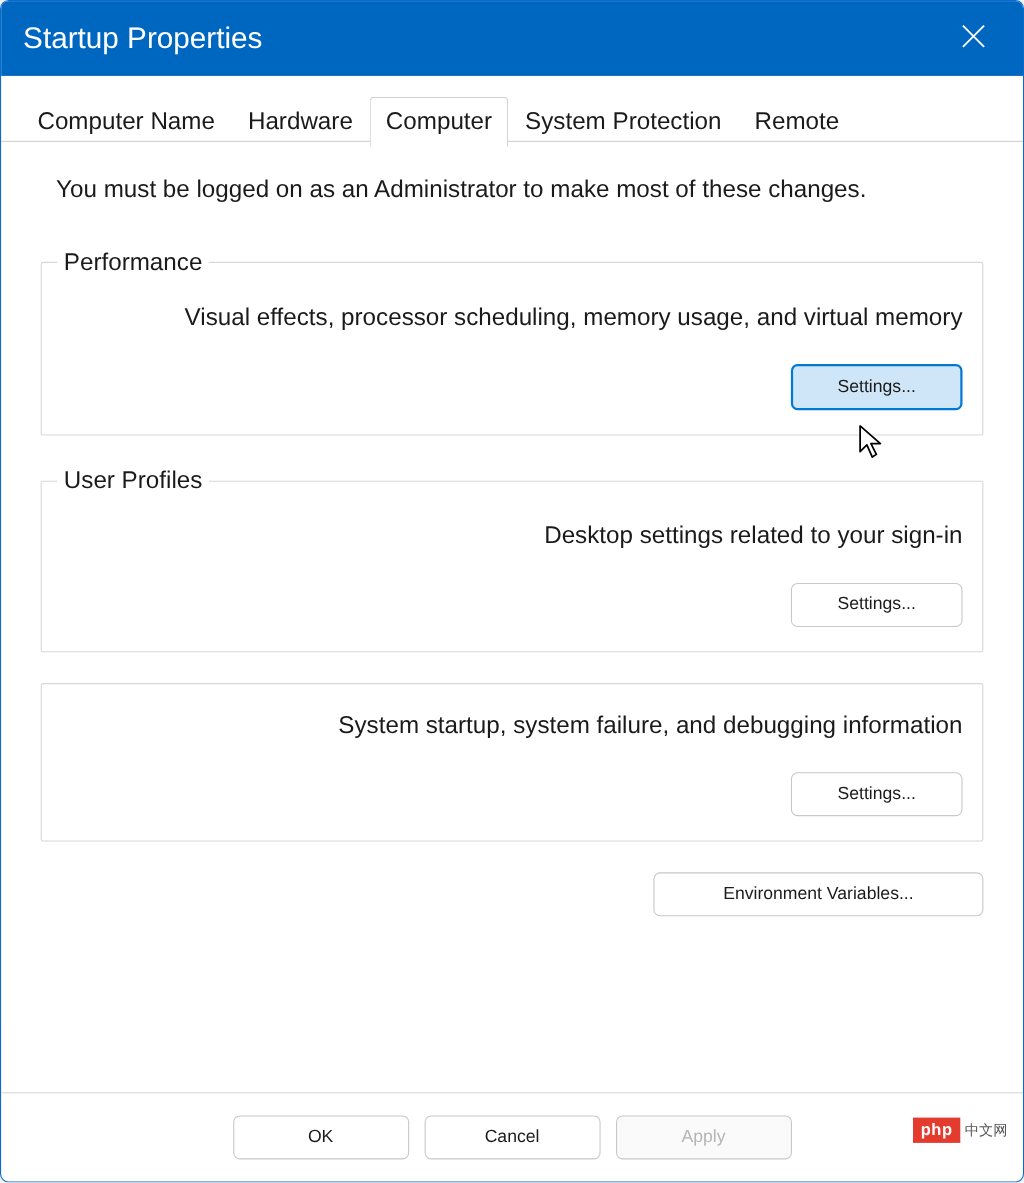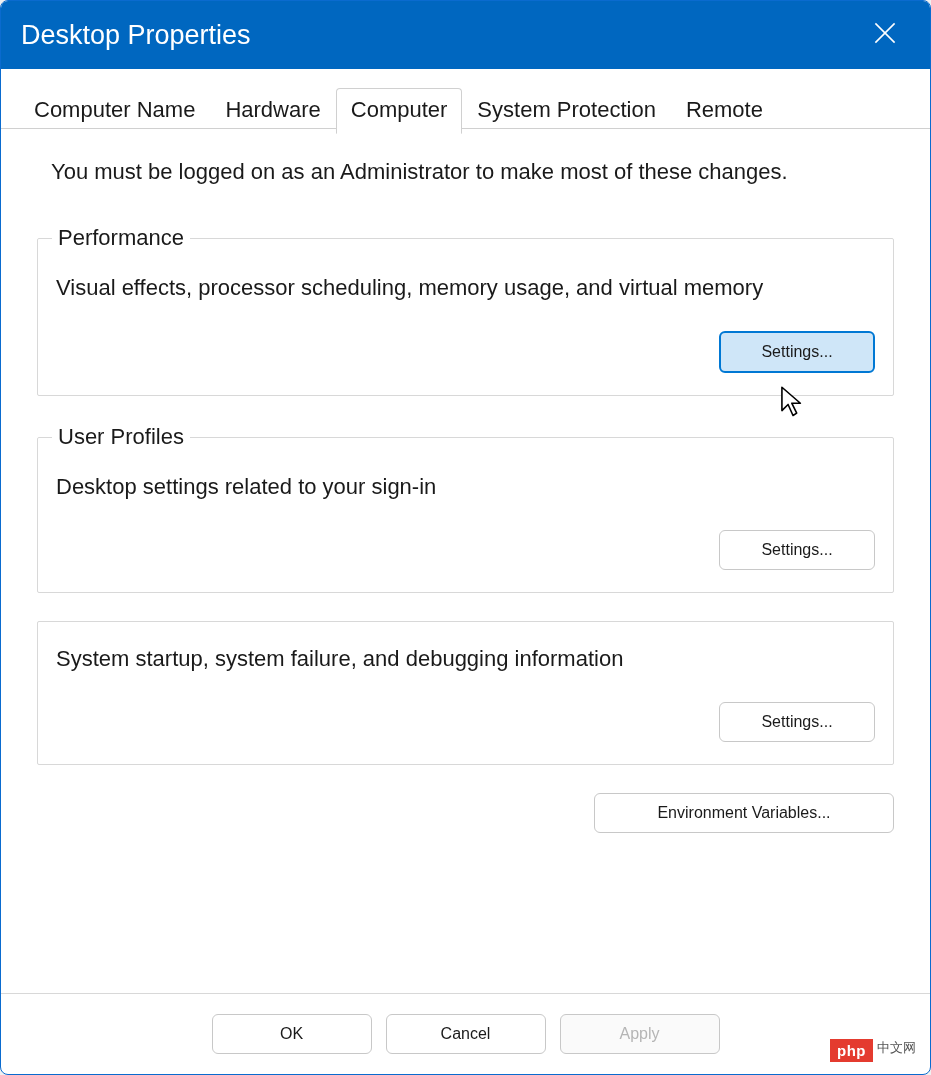--- a/index.html
+++ b/index.html
@@ -82,21 +82,21 @@
       margin-bottom: 28px;
       padding: 14px 18px 22px 18px;
       border-radius: 2px;
     }
     fieldset.group legend {
       font-size: 22px;
       color: #1a1a1a;
       padding: 0 6px;
       margin-left: -4px;
     }
-    .group-desc { margin: 10px 0 30px 0; }
+    .group-desc { margin: 10px 0 30px 0; text-align: right; }
     .btn-row { display: flex; justify-content: flex-end; }
     .win-btn {
       font-family: inherit;
       font-size: 16px;
       color: #1a1a1a;
       background: #ffffff;
       border: 1px solid #c8c8c8;
       border-radius: 6px;
       padding: 10px 24px;
       min-width: 156px;
@@ -130,44 +130,44 @@
     .cursor-icon {
       position: absolute;
       left: 779px;
       top: 385px;
       pointer-events: none;
     }
     .cursor-icon svg { width: 26px; height: 32px; }
     .php-badge {
       position: absolute;
       right: 14px;
-      bottom: 12px;
-      display: flex;
-      align-items: flex-start;
+      bottom: 35px;
+      display: flex;
+      align-items: center;
       gap: 4px;
       pointer-events: none;
     }
     .php-box {
       background: #e43b2f;
       color: #ffffff;
       font-size: 15px;
       font-weight: bold;
       padding: 3px 7px;
       border-radius: 0;
       letter-spacing: 0.5px;
     }
     .php-cn { font-size: 13px; color: #555; }
   </style>
 </head>
 <body>
 
 <div class="window">
 
   <div class="titlebar">
-    <div class="title">Desktop Properties</div>
+    <div class="title">Startup Properties</div>
     <div class="close-btn">
       <span>
         <svg viewBox="0 0 16 16" stroke="#ffffff" stroke-width="1.2" fill="none">
           <line x1="1" y1="1" x2="15" y2="15"></line>
           <line x1="15" y1="1" x2="1" y2="15"></line>
         </svg>
       </span>
     </div>
   </div>
 

